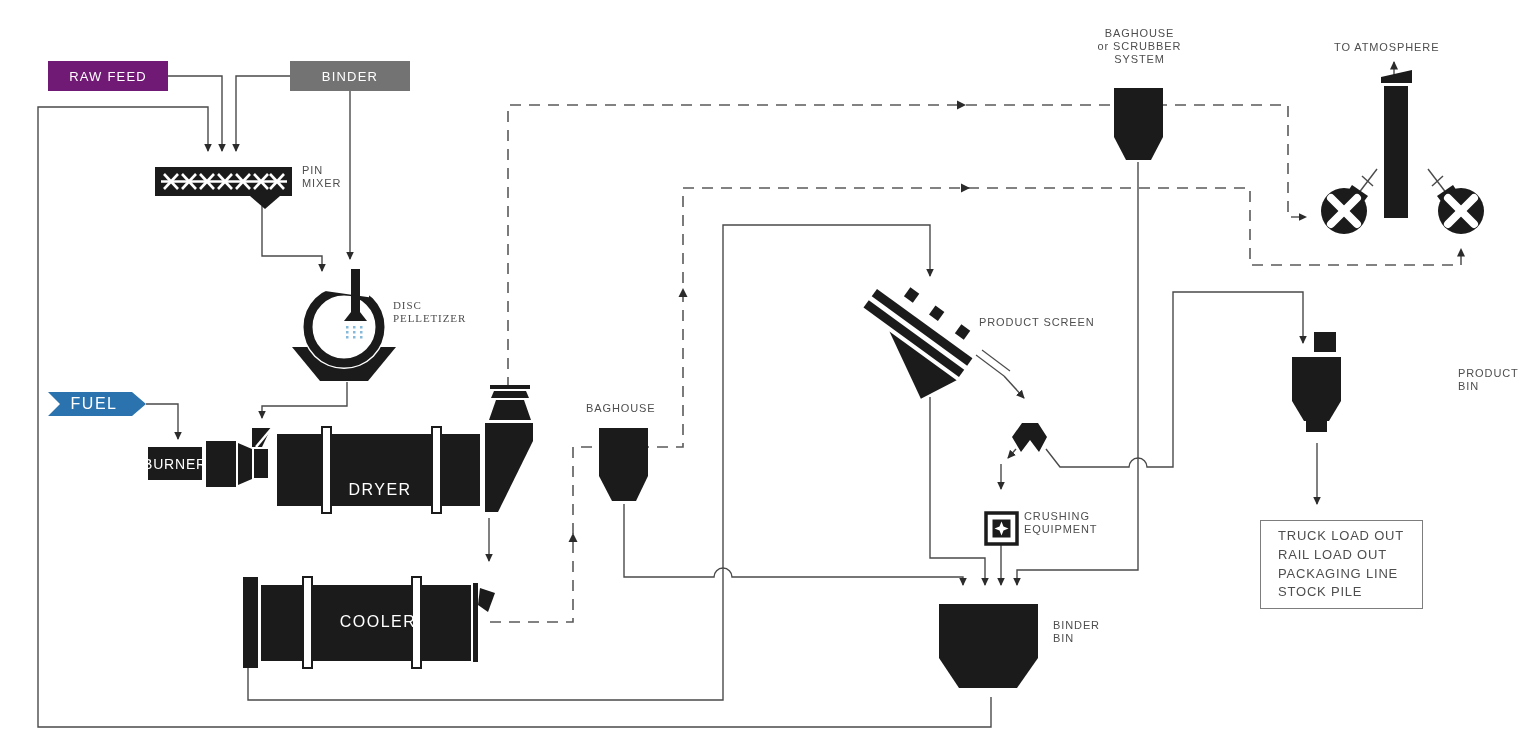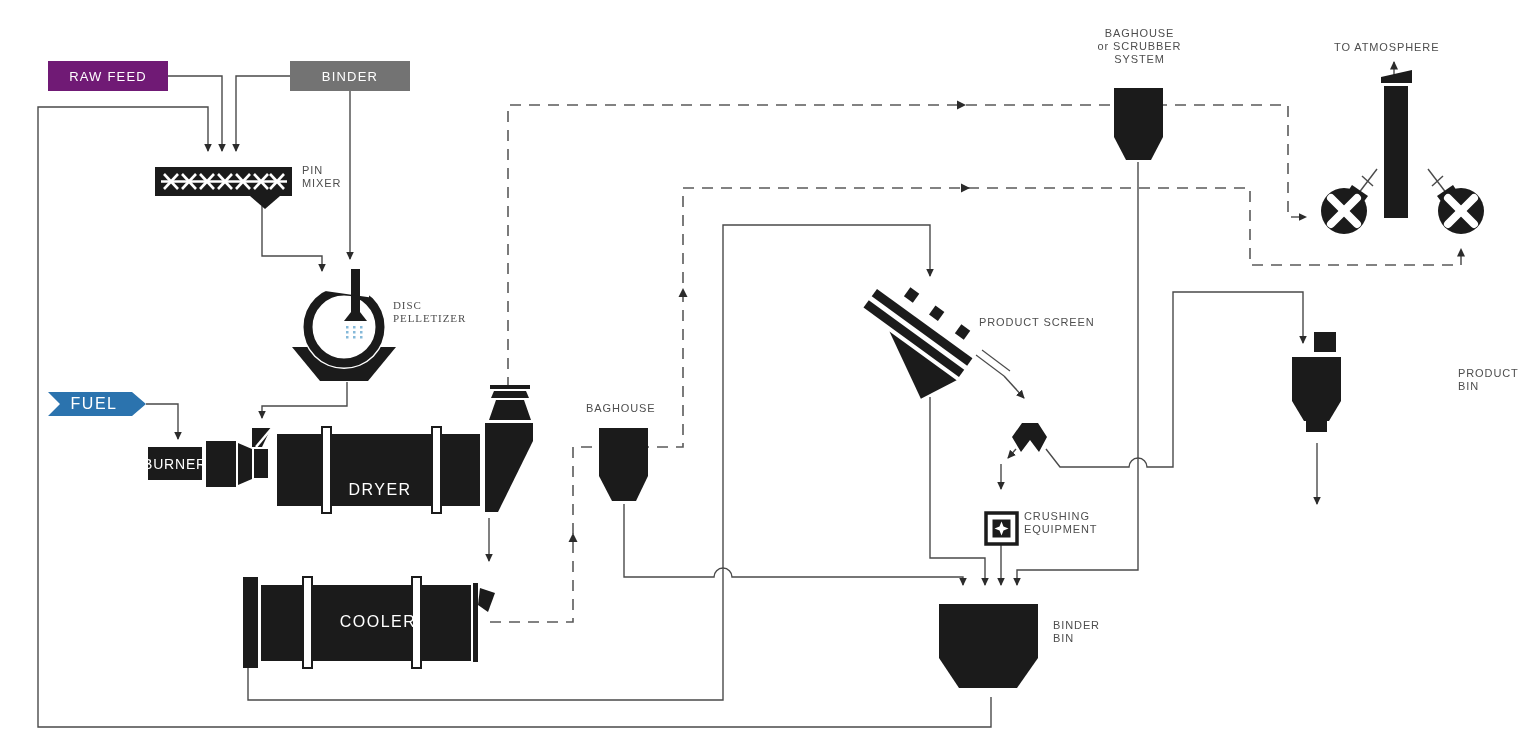--- a/index.html
+++ b/index.html
@@ -222,14 +222,20 @@
 SYSTEM</div>
   <div class="lbl" style="left:1334px;top:41px;text-align:right;">TO ATMOSPHERE</div>
   <div class="lbl" style="left:979px;top:305px;margin-top:11px;">PRODUCT SCREEN</div>
   <div class="lbl" style="left:1024px;top:510px;">CRUSHING
 EQUIPMENT</div>
   <div class="lbl" style="left:1053px;top:619px;">BINDER
 BIN</div>
   <div class="lbl" style="left:1418px;top:367px;margin-left:40px;">PRODUCT
 BIN</div>
 
+  <div id="loadout-box">
+    <div class="inner">TRUCK LOAD OUT
+RAIL LOAD OUT
+PACKAGING LINE
+STOCK PILE</div>
+  </div>
 
 </div>
 
 </body></html>

